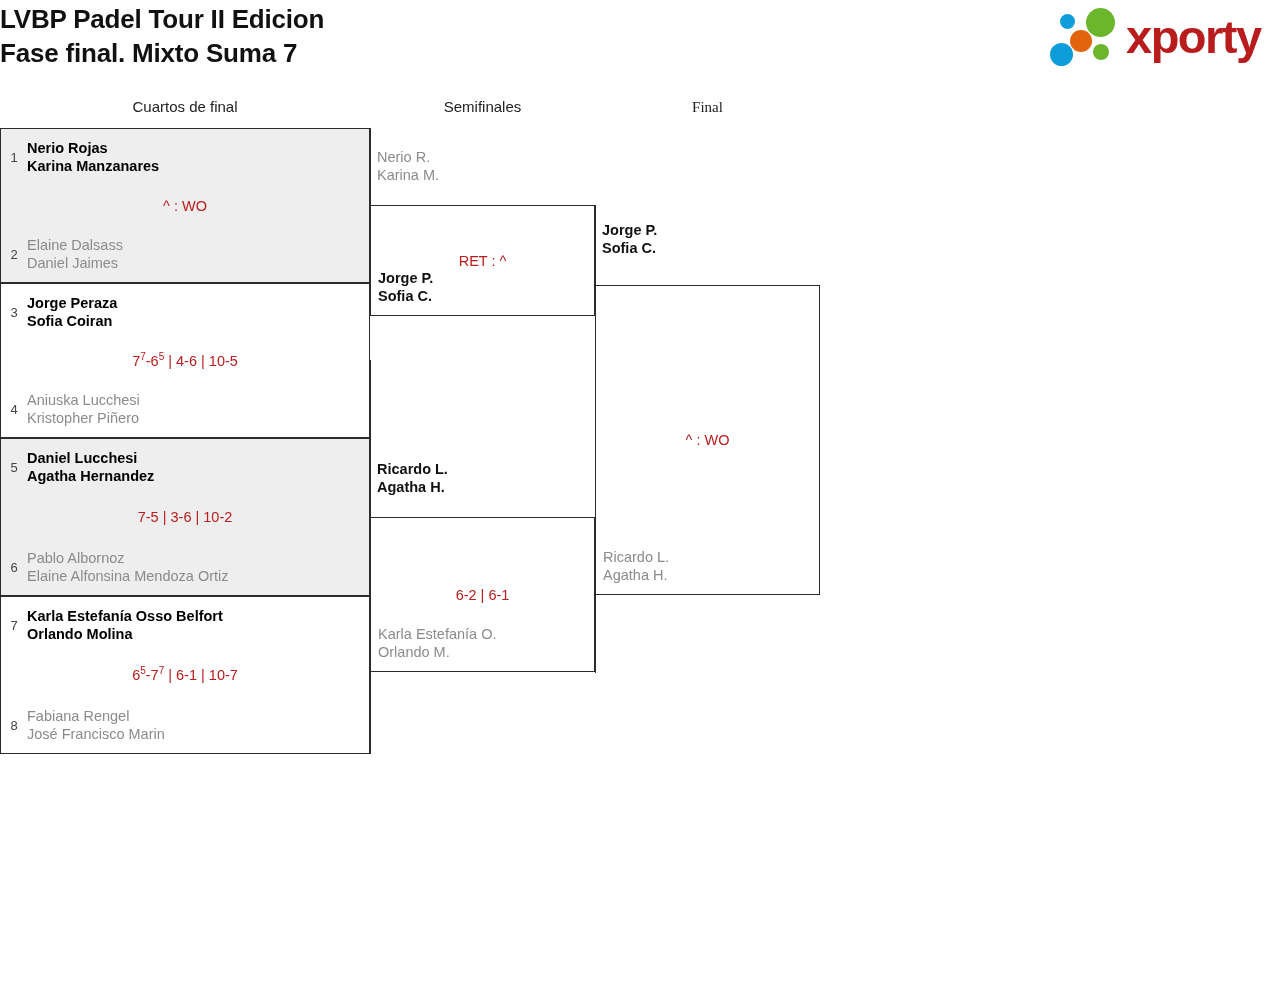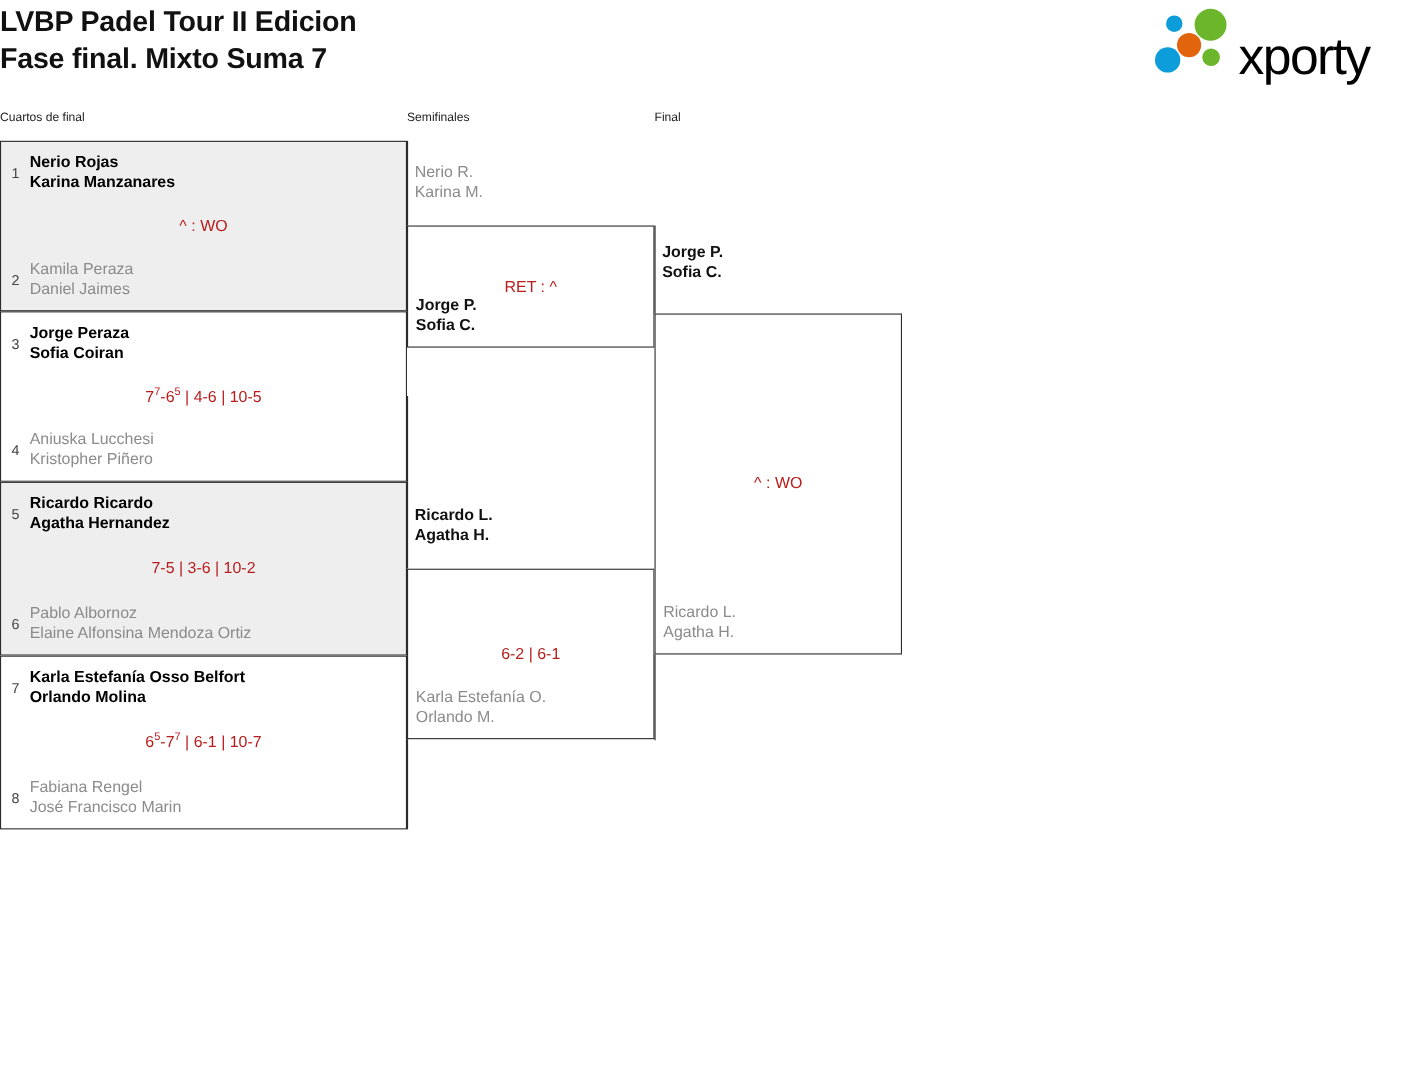--- a/index.html
+++ b/index.html
@@ -16,39 +16,39 @@
   #header { position: absolute; left: 0; top: 0; width: 1151px; height: 88px; }
   #tournament-title {
     position: absolute; left: 0; top: 2px;
     font-size: 26px; font-weight: 700; line-height: 34px;
     letter-spacing: -0.2px; color: #111;
     white-space: pre-line;
   }
   #brand-logo { position: absolute; left: 1048px; top: 8px; width: 226px; height: 58px; }
   #brand-logo .logo-word {
     position: absolute; left: 78px; top: 4px;
-    font-size: 47px; font-weight: 400; letter-spacing: -1.5px;
-    color: #000000; line-height: 50px; margin-top: 14px;
+    font-size: 47px; font-weight: 700; letter-spacing: -1.5px;
+    color: #b91c1c; line-height: 50px;
   }
   .dot { position: absolute; border-radius: 50%; }
   .dot.d-blue-sm  { left: 12px;  top: 6px;  width: 15px; height: 15px; background: #0d9ddb; }
   .dot.d-green-lg { left: 38px;  top: 0px;  width: 29px; height: 29px; background: #6cb62c; }
   .dot.d-orange   { left: 22px;  top: 22px; width: 22px; height: 22px; background: #e2640d; }
   .dot.d-blue-lg  { left: 2px;   top: 35px; width: 23px; height: 23px; background: #0d9ddb; }
   .dot.d-green-sm { left: 45px;  top: 36px; width: 16px; height: 16px; background: #6cb62c; }
 
   
   .round-header {
     position: absolute; top: 95px; height: 24px;
-    font-size: 11px; font-weight: 400; color: #222;
-    line-height: 24px;
+    font-size: 15px; font-weight: 400; color: #222;
+    text-align: center; line-height: 24px;
   }
   #round-header-0 { left: 0px;   width: 370px; }
   #round-header-1 { left: 370px; width: 225px; }
-  #round-header-2 { left: 595px; width: 225px; }
+  #round-header-2 { left: 595px; width: 225px; font-family: Liberation Serif, serif; }
 
   
   #bracket { position: absolute; left: 0; top: 0; width: 1280px; height: 982px; }
 
   
   .match {
     position: absolute;
     border: 1px solid #2b2b2b;
     background: #ffffff;
   }
@@ -120,21 +120,21 @@
       <span class="seed">1</span>
       <span class="names winner">
         <span class="name-line">Nerio Rojas</span>
         <span class="name-line">Karina Manzanares</span>
       </span>
     </div>
     <div class="score">^ : WO</div>
     <div class="team bottom">
       <span class="seed">2</span>
       <span class="names">
-        <span class="name-line">Kamila Peraza</span>
+        <span class="name-line">Elaine Dalsass</span>
         <span class="name-line">Daniel Jaimes</span>
       </span>
     </div>
   </div>
 
   <div class="match r1" style="top:283px; height:155px;">
     <div class="team top">
       <span class="seed">3</span>
       <span class="names winner">
         <span class="name-line">Jorge Peraza</span>
@@ -148,21 +148,21 @@
         <span class="name-line">Aniuska Lucchesi</span>
         <span class="name-line">Kristopher Piñero</span>
       </span>
     </div>
   </div>
 
   <div class="match r1 shaded" style="top:438px; height:158px;">
     <div class="team top">
       <span class="seed">5</span>
       <span class="names winner">
-        <span class="name-line">Ricardo Ricardo</span>
+        <span class="name-line">Daniel Lucchesi</span>
         <span class="name-line">Agatha Hernandez</span>
       </span>
     </div>
     <div class="score">7-5 | 3-6 | 10-2</div>
     <div class="team bottom">
       <span class="seed">6</span>
       <span class="names">
         <span class="name-line">Pablo Albornoz</span>
         <span class="name-line">Elaine Alfonsina Mendoza Ortiz</span>
       </span>

